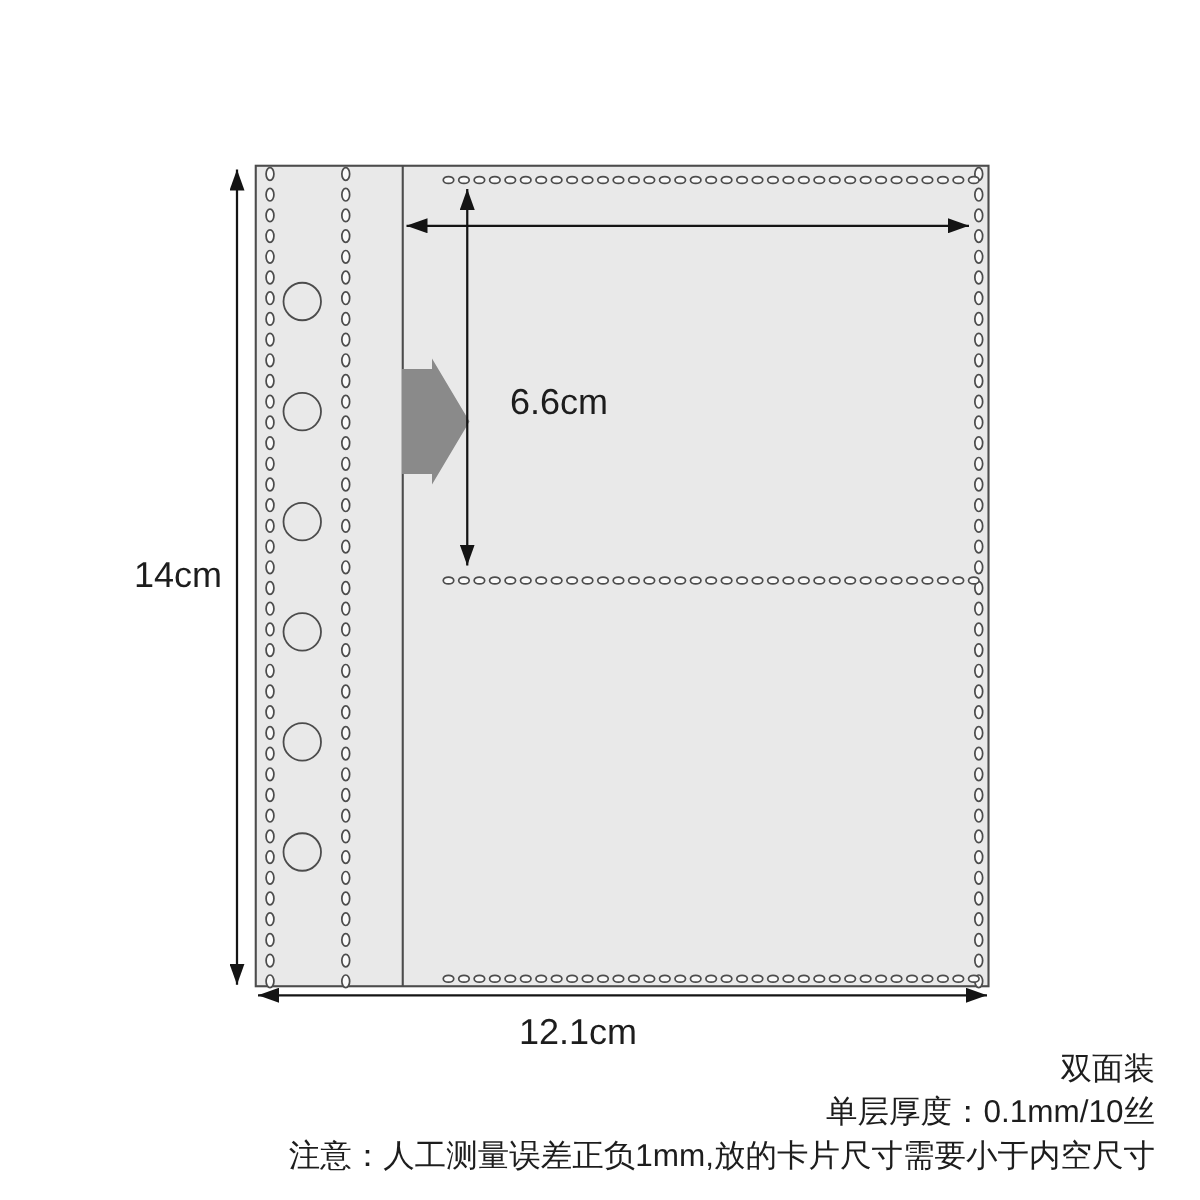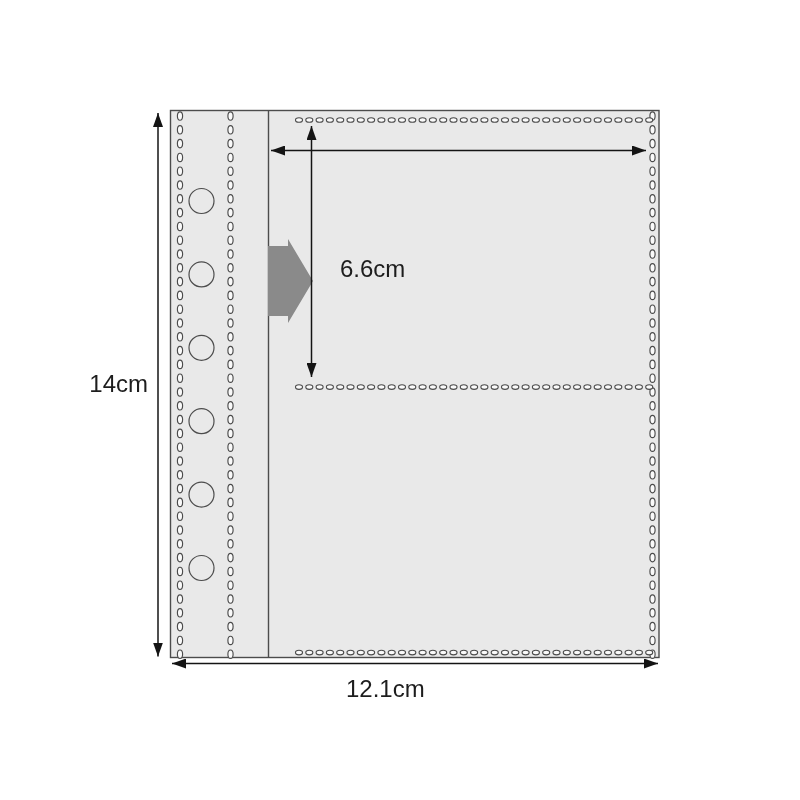--- a/index.html
+++ b/index.html
@@ -312,14 +312,19 @@
     <line x1="158" y1="113" x2="158" y2="656.5" stroke-width="1.5" marker-start="url(#dimArrow)" marker-end="url(#dimArrow)" stroke="#141414"></line>
     <line x1="172" y1="663.5" x2="658" y2="663.5" stroke-width="1.5" marker-start="url(#dimArrow)" marker-end="url(#dimArrow)" stroke="#141414"></line>
     <line x1="271" y1="150.5" x2="646" y2="150.5" stroke-width="1.5" marker-start="url(#dimArrow)" marker-end="url(#dimArrow)" stroke="#141414"></line>
     <line x1="311.5" y1="126" x2="311.5" y2="377" stroke-width="1.5" marker-start="url(#dimArrow)" marker-end="url(#dimArrow)" stroke="#141414"></line>
   </svg>
 
   <div class="dim-label page-height">14cm</div>
   <div class="dim-label page-width">12.1cm</div>
   <div class="dim-label pocket-height">6.6cm</div>
 
+  <div class="notes">
+    <div>双面装</div>
+    <div>单层厚度：0.1mm/10丝</div>
+    <div>注意：人工测量误差正负1mm,放的卡片尺寸需要小于内空尺寸</div>
+  </div>
 
 </div>
 
 </body></html>

